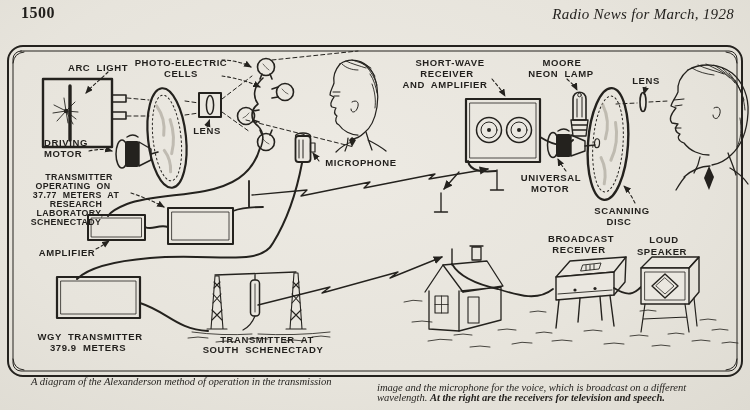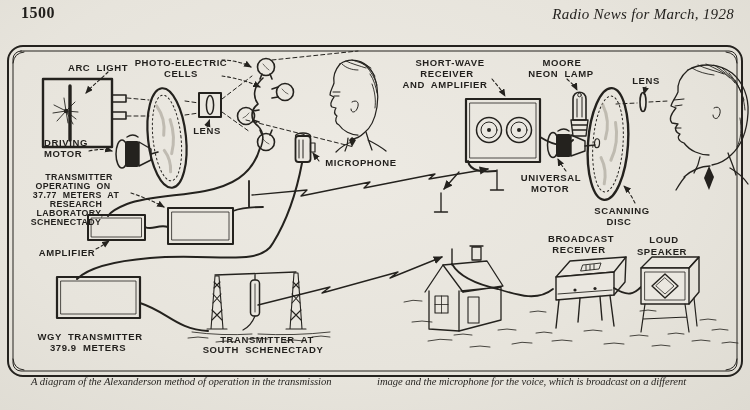--- a/index.html
+++ b/index.html
@@ -18,21 +18,21 @@
   .gnd{stroke:#2a2823;fill:none;stroke-linecap:round;opacity:.85;}
   text.lbl{
     font-family:"Liberation Sans", sans-serif;font-weight:bold;font-size:9.5px;
     fill:#211f1c;letter-spacing:.6px;word-spacing:3px;text-anchor:middle;
   }
   text.lbl.sm{font-size:8.8px;letter-spacing:.4px;}
   .caption{position:absolute;top:377px;font-size:10.6px;font-style:italic;line-height:10.4px;letter-spacing:-0.05px;}
   .caption div{white-space:nowrap;}
   .cap-left{left:20px;}
   .cap-left .ind{padding-left:11px;}
-  .cap-right{left:377px;}
+  .cap-right{left:377px;margin-top:6px;}
   .cap-bold{font-weight:bold;}
 </style>
 </head>
 <body>
 
 <div class="hdr-num">1500</div>
 <div class="hdr-journal">Radio News for March, 1928</div>
 
 <svg width="750" height="410" viewBox="0 0 750 410">
   <defs>
@@ -305,13 +305,14 @@
   <text class="lbl" x="88" y="351">379.9 METERS</text>
   <text class="lbl" x="267" y="343">TRANSMITTER AT</text>
   <text class="lbl" x="263" y="353">SOUTH SCHENECTADY</text>
 </svg>
 
 <div class="caption cap-left">
   <div class="ind">A diagram of the Alexanderson method of operation in the transmission</div>
 </div>
 <div class="caption cap-right">
   <div>image and the microphone for the voice, which is broadcast on a different</div>
+  <div><span>wavelength.  </span><span class="cap-bold">At the right are the receivers for television and speech.</span></div>
 </div>
 
 </body></html>

